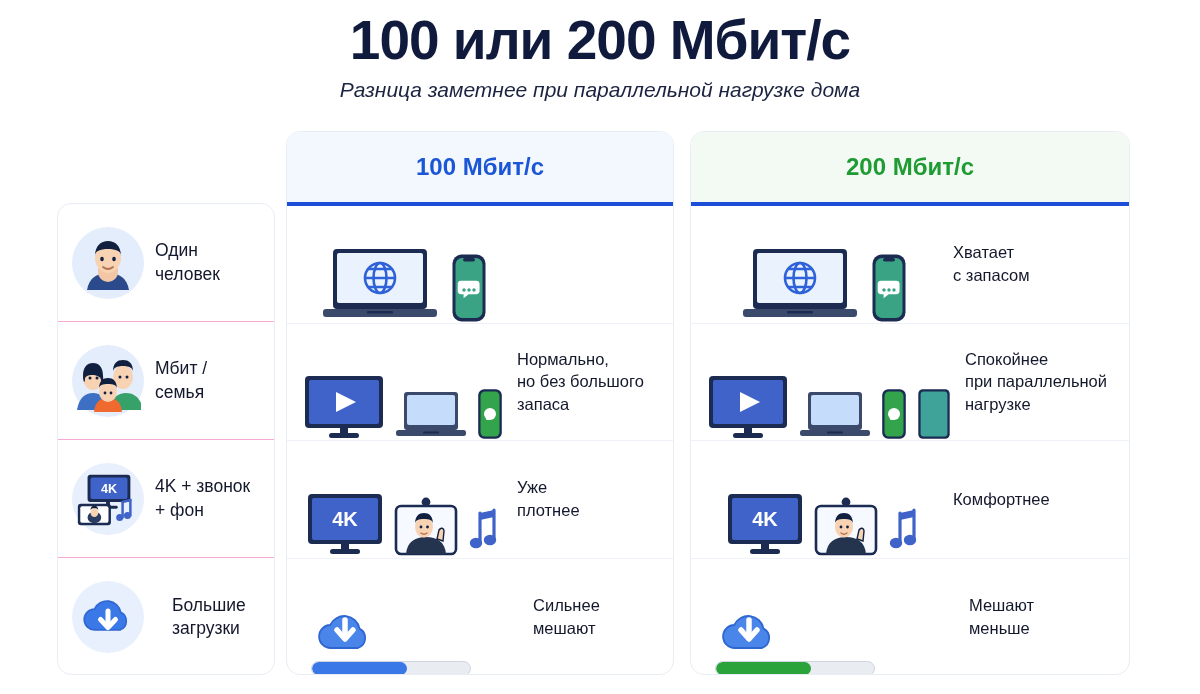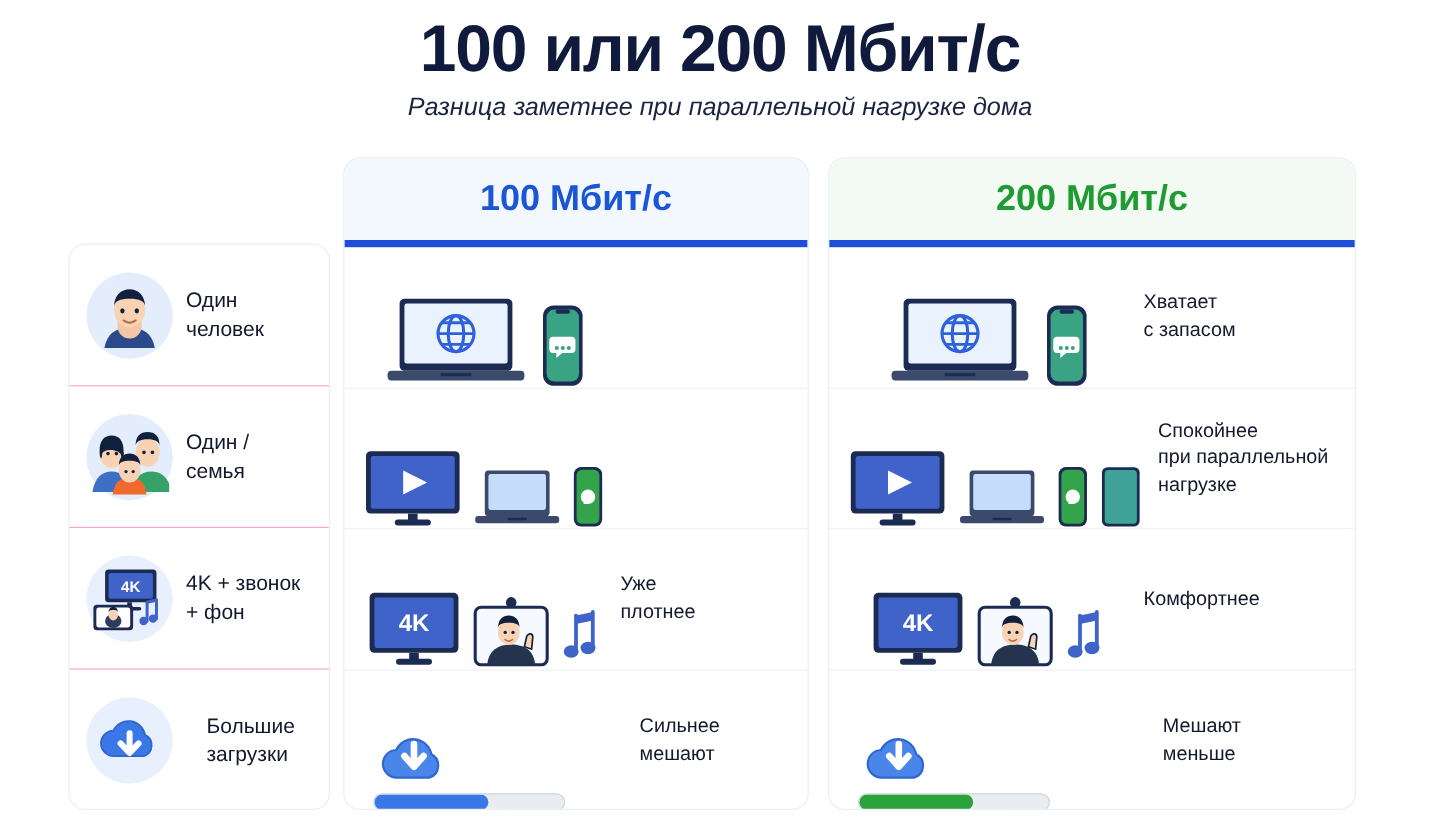--- a/index.html
+++ b/index.html
@@ -57,22 +57,22 @@
     border: 1px solid #e9edf4;
     border-radius: 14px;
     background: #ffffff;
     overflow: hidden;
   }
   .col-a { left: 286px; }
   .col-b { left: 690px; width: 440px; }
 
   .col-head {
     height: 74px; display: flex; align-items: center; justify-content: center;
-    font-size: 30px; font-weight: 700;
-    border-bottom: 6px solid #1d4ed8;
+    font-size: 24px; font-weight: 700;
+    border-bottom: 4px solid #1d4ed8;
   }
   .col-a .col-head { background: #f3f8fe; color: #1a56d6; }
   .col-b .col-head { background: #f3faf3; color: #1e9b33; }
 
   .cell {
     display: flex; align-items: center;
     height: 117.5px;
     border-bottom: 1px solid #eef1f7;
     padding: 0 14px 0 16px;
   }
@@ -135,21 +135,21 @@
           <ellipse cx="33" cy="44" rx="9" ry="10" fill="#f7d3b3"></ellipse>
           <path d="M24 41c0-8 4-11 9-11s9 3 9 11c0-4-4-5-9-5s-9 1-9 5z" fill="#12203f"></path>
           <circle cx="15" cy="30" r="1.5" fill="#12203f"></circle>
             <circle cx="22" cy="30" r="1.5" fill="#12203f"></circle>
           <circle cx="45" cy="29" r="1.5" fill="#12203f"></circle>
             <circle cx="52" cy="29" r="1.5" fill="#12203f"></circle>
           <circle cx="30" cy="45" r="1.4" fill="#12203f"></circle>
             <circle cx="36" cy="45" r="1.4" fill="#12203f"></circle>
         </svg>
       </div>
-      <div class="side-label">Один /
+      <div class="side-label">Мбит /
 семья</div>
     </div>
 
     <div class="side-row">
       <div class="av plain">
         <svg width="74" height="66" viewBox="0 0 74 66">
           <circle cx="37" cy="33" r="33" fill="#e8f0fd"></circle>
           <rect x="16" y="8" width="44" height="28" rx="3" fill="#1b2b52"></rect>
           <rect x="19" y="11" width="38" height="22" rx="2" fill="#3f63c9"></rect>
           <text x="38" y="27" font-family="Liberation Sans, sans-serif" font-size="13" font-weight="700" fill="#fff" text-anchor="middle">4K</text>
@@ -226,20 +226,23 @@
           <rect x="1" y="40" width="70" height="6" rx="2.5" fill="#3b4a6b"></rect>
           <rect x="28" y="41.5" width="16" height="2" rx="1" fill="#1b2b52"></rect>
         </svg>
         <svg class="ic" width="26" height="52" viewBox="0 0 26 52">
           <rect x="1.2" y="1.2" width="23.6" height="49.6" rx="6" fill="#1b2b52"></rect>
           <rect x="3.5" y="3.5" width="19" height="45" rx="4.5" fill="#33a34c"></rect>
           <circle cx="13" cy="26" r="6" fill="#fff"></circle>
           <path d="M9 32l2-3h4l-2 3z" fill="#fff"></path>
         </svg>
       </div>
+      <div class="cell-text">Нормально,
+но без большого
+запаса</div>
     </div>
 
     <div class="cell">
       <div class="cell-icons">
         <svg class="ic" width="78" height="66" viewBox="0 0 78 66">
           <rect x="2" y="2" width="74" height="50" rx="4" fill="#1b2b52"></rect>
           <rect x="6" y="6" width="66" height="42" rx="2" fill="#3f63c9"></rect>
           <text x="39" y="34" font-family="Liberation Sans, sans-serif" font-size="20" font-weight="700" fill="#fff" text-anchor="middle">4K</text>
           <rect x="35" y="52" width="8" height="6" fill="#1b2b52"></rect>
           <rect x="24" y="57" width="30" height="5" rx="2.5" fill="#1b2b52"></rect>

